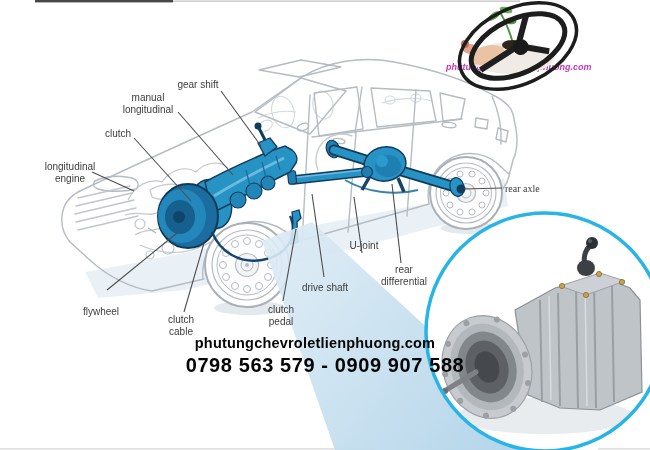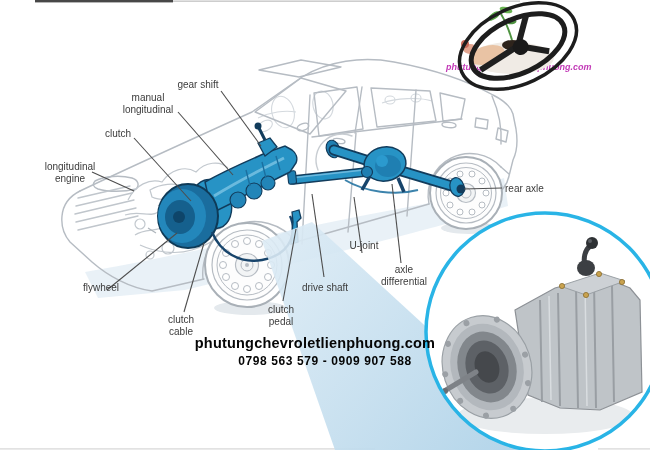--- a/index.html
+++ b/index.html
@@ -11,27 +11,27 @@
     position:absolute;left:446px;top:62px;z-index:1;
     font-size:9px;font-style:italic;font-weight:bold;
     color:#bf2fb3;white-space:nowrap;opacity:.95;
   }
   #art{position:absolute;left:0;top:0;z-index:2;}
   .lbl{
     position:absolute;z-index:3;font-size:10px;line-height:1.18;
     color:#3c3c3c;text-align:center;white-space:pre-line;
     transform:translateX(-50%);
   }
-  .lbl.anchor-left{transform:none;text-align:center;}
+  .lbl.anchor-left{transform:none;text-align:center;font-family:Liberation Serif, serif;}
   .footer-site,.footer-phone{
     position:absolute;z-index:3;transform:translateX(-50%);
     font-weight:bold;color:#050505;white-space:nowrap;letter-spacing:.2px;
   }
   .footer-site{left:315px;top:335px;font-size:14.5px;}
-  .footer-phone{left:325px;top:354px;font-size:12px;letter-spacing:.6px;}
+  .footer-phone{left:325px;top:354px;font-size:20px;letter-spacing:.6px;}
 </style>
 </head>
 <body>
 
 <div id="watermark">phutungchevroletlienphuong.com</div>
 
 <svg id="art" width="650" height="450" viewBox="0 0 650 450">
   <defs>
     <linearGradient id="beamGrad" x1="280" y1="230" x2="540" y2="440" gradientUnits="userSpaceOnUse">
       <stop offset="0" stop-color="#dcebf5" stop-opacity="0.9"></stop>
@@ -287,25 +287,25 @@
     <line x1="502" y1="188" x2="464" y2="189"></line>
   </g>
 </svg>
 
 <div class="lbl" style="left:70px;top:161px">longitudinal
 engine</div>
 <div class="lbl" style="left:118px;top:128px">clutch</div>
 <div class="lbl" style="left:148px;top:92px">manual
 longitudinal</div>
 <div class="lbl" style="left:198px;top:79px">gear shift</div>
-<div class="lbl" style="left:101px;top:282px">flywheel</div>
+<div class="lbl" style="left:101px;top:306px">flywheel</div>
 <div class="lbl" style="left:181px;top:314px">clutch
 cable</div>
 <div class="lbl" style="left:281px;top:304px">clutch
 pedal</div>
 <div class="lbl" style="left:325px;top:282px">drive shaft</div>
 <div class="lbl" style="left:364px;top:240px">U-joint</div>
-<div class="lbl" style="left:404px;top:264px">axle
+<div class="lbl" style="left:404px;top:264px">rear
 differential</div>
 <div class="lbl anchor-left" style="left:505px;top:183px">rear axle</div>
 
 <div class="footer-site">phutungchevroletlienphuong.com</div>
 <div class="footer-phone">0798 563 579 - 0909 907 588</div>
 
 </body></html>

